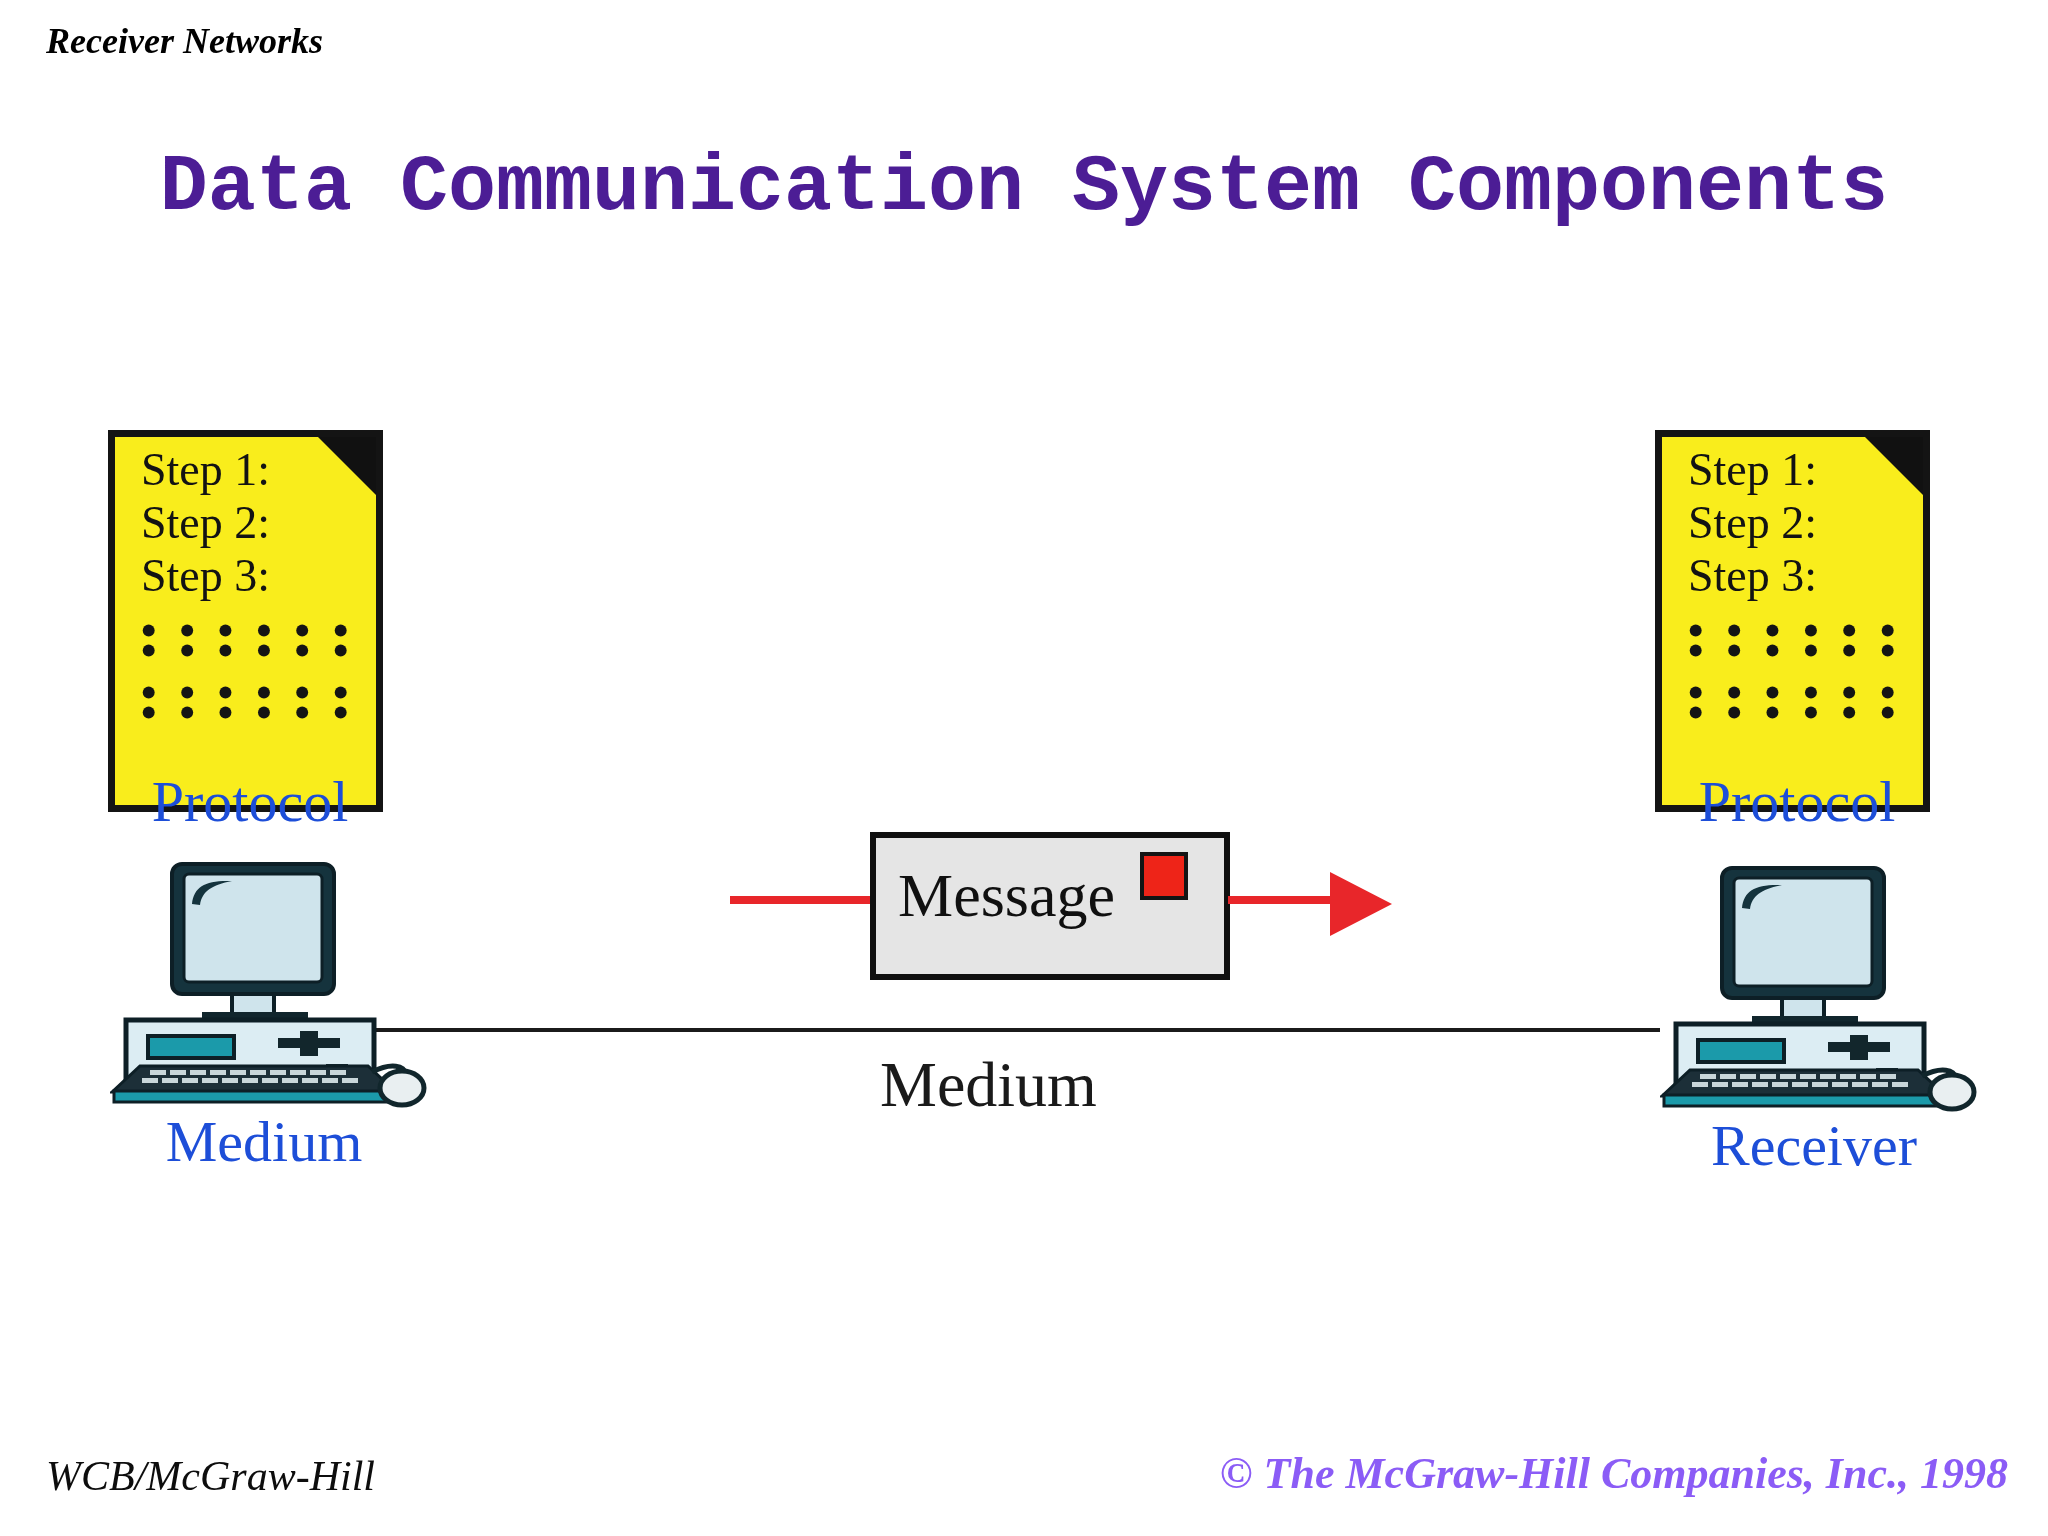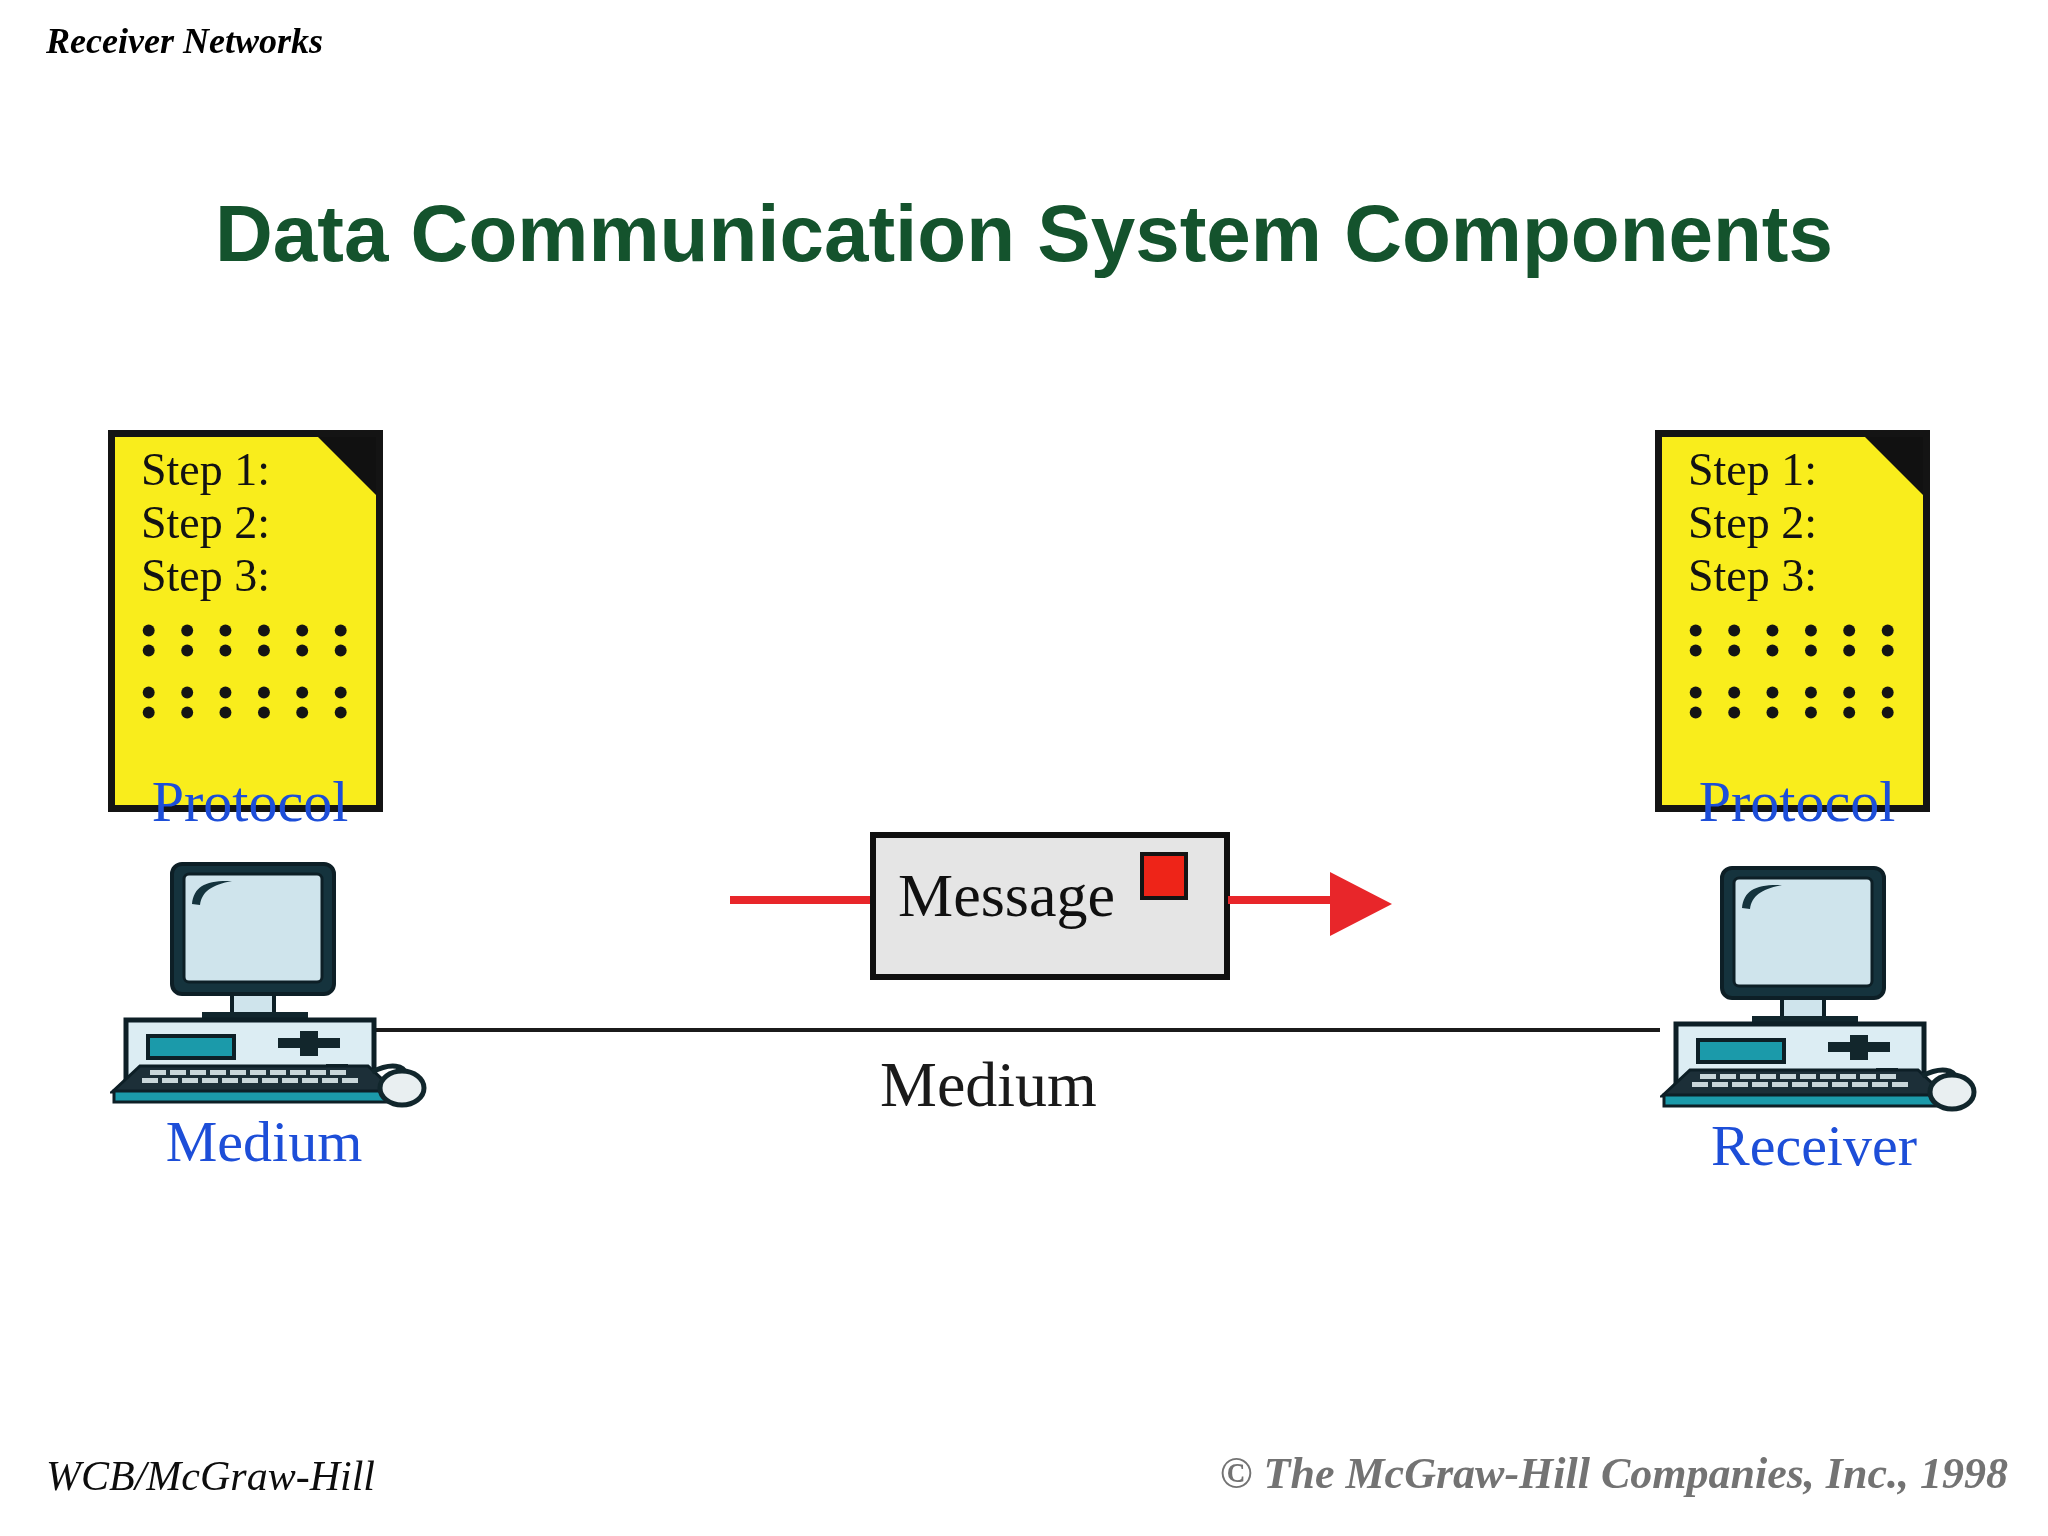--- a/index.html
+++ b/index.html
@@ -30,27 +30,26 @@
     white-space: nowrap;
   }
 
   
   #slide-title {
     position: absolute;
     left: 0;
     top: 140px;
     width: 2048px;
     text-align: center;
-    font-family: Liberation Sans, sans-serif;
+    font-family: Liberation Mono, monospace;
     font-weight: bold;
     font-size: 80px;
     line-height: 96px;
-    color: #14532d;
-    white-space: nowrap;
-    margin-top: 46px;
+    color: #4c1d95;
+    white-space: nowrap;
   }
 
   
   #diagram-stage {
     position: absolute;
     left: 0;
     top: 0;
     width: 2048px;
     height: 1536px;
   }
@@ -216,21 +215,21 @@
     white-space: nowrap;
   }
   #footer-right {
     position: absolute;
     right: 40px;
     top: 1448px;
     font-family: "Liberation Serif", "DejaVu Serif", serif;
     font-style: italic;
     font-weight: bold;
     font-size: 44px;
-    color: #737373;
+    color: #8b5cf6;
     white-space: nowrap;
   }
 </style>
 </head>
 <body>
 
 <div id="slide-header">Receiver Networks</div>
 
 <div id="slide-title">Data Communication System Components</div>
 

